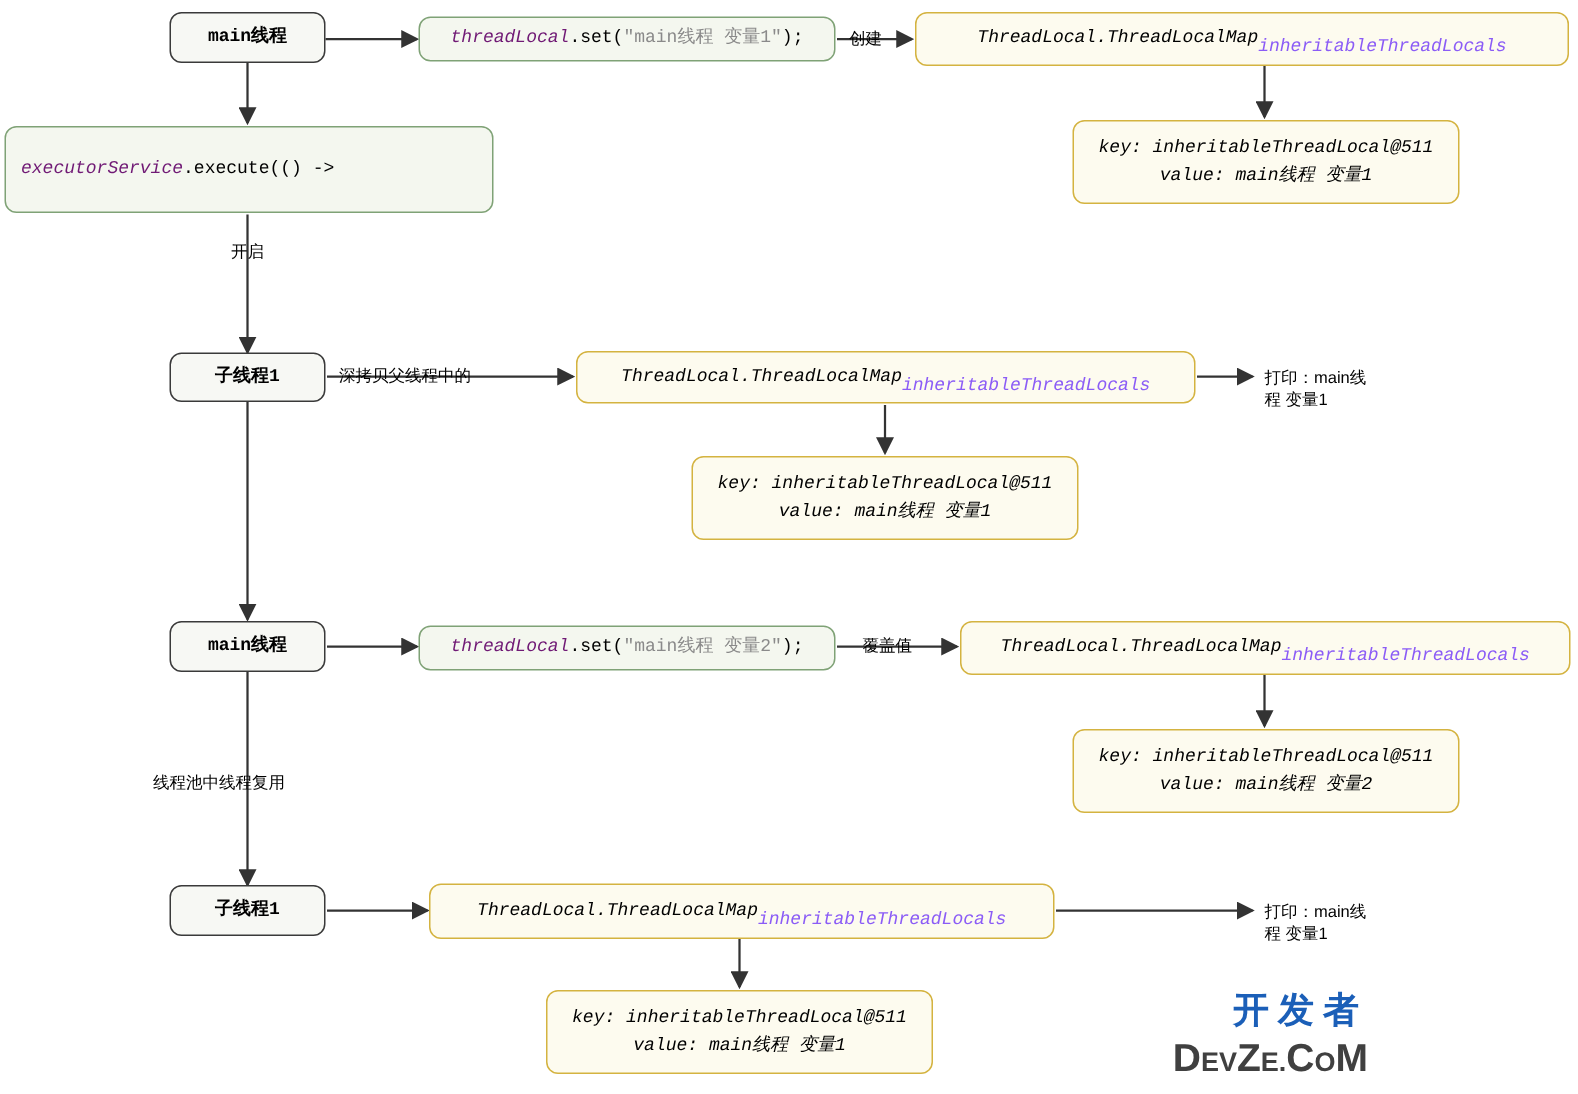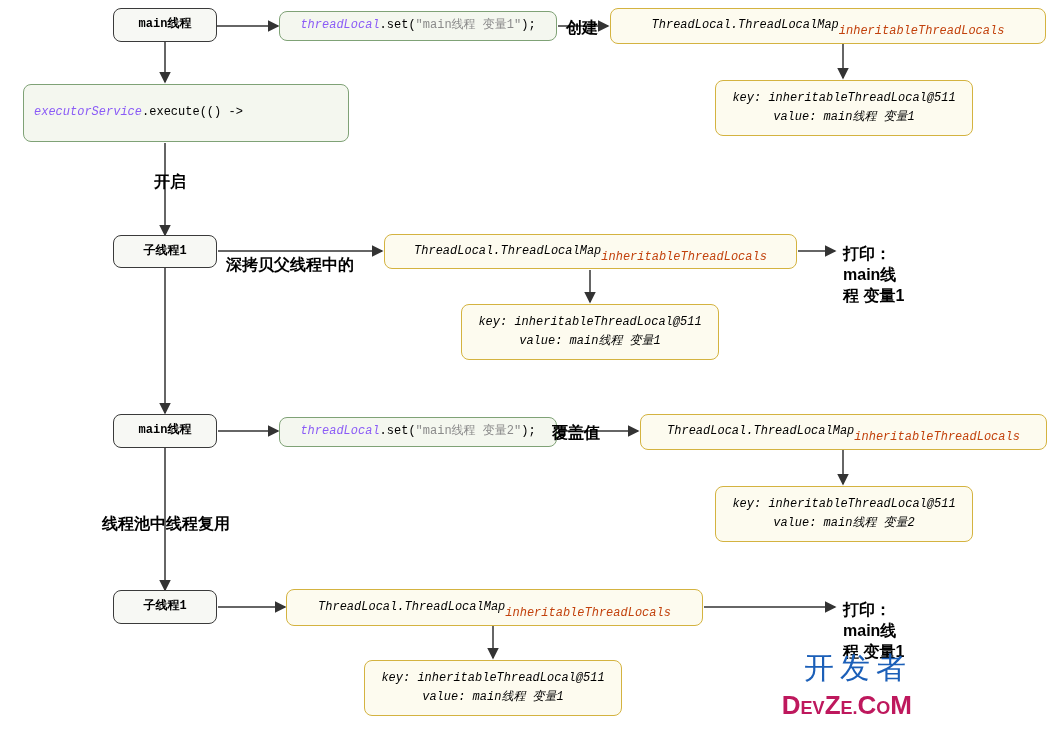--- a/index.html
+++ b/index.html
@@ -27,27 +27,27 @@
     align-items: center;
     justify-content: center;
     flex-direction: column;
     line-height: 1.6;
     background: #fafbf8;
   }
   .box.dark { border-color: #3a3a3a; background: #f7f8f4; font-weight: bold; }
   .box.green { border-color: #7fa276; background: #f4f7ef; }
   .box.yellow { border-color: #d4b340; background: #fdfbef; font-style: italic; }
   .box.green-outer { border-color: #7fa276; background: #f4f7ef; padding: 10px; }
-  .label { position: absolute; font-size: 16px; font-family: sans-serif; font-weight: bold; }
-  .purple { color: #8b5cf6; font-style: italic; }
-  .purple-nf { color: #c2410c; margin-top: 12px; }
+  .label { position: absolute; font-size: 11px; font-family: sans-serif; }
+  .purple { color: #701a75; font-style: italic; }
+  .purple-nf { color: #8b5cf6; margin-top: 12px; }
   .gray { color: #8a8a8a; }
 
-  .watermark1 { position: absolute; right: 0; bottom: 40px; color: #1b5fb8; font-family: "Microsoft YaHei", sans-serif; font-size: 30px; font-weight: normal; letter-spacing: 6px; }
-  .watermark2 { position: absolute; right: 0; bottom: 8px; color: #be185d; font-family: Arial, sans-serif; font-size: 26px; font-weight: bold; margin-left: 10px; }
+  .watermark1 { position: absolute; right: 0; bottom: 40px; color: #1b5fb8; font-family: "Microsoft YaHei", sans-serif; font-size: 24px; font-weight: bold; letter-spacing: 6px; }
+  .watermark2 { position: absolute; right: 0; bottom: 8px; color: #404040; font-family: Arial, sans-serif; font-size: 26px; font-weight: bold; margin-left: 10px; }
   .watermark2 .sm { font-size: 18px; }
 </style>
 </head>
 <body>
 
 <div class="canvas">
 
   <svg class="arrows">
     <defs>
       <marker id="ah" markerWidth="8" markerHeight="8" refX="7" refY="4" orient="auto">
@@ -104,31 +104,31 @@
   <div class="box yellow" style="left:610px; top:8px; width:436px; height:36px; flex-direction:row;">
     <span>ThreadLocal.ThreadLocalMap </span>
       <span class="purple-nf">inheritableThreadLocals</span>
   </div>
 
   <div class="box yellow" style="left:715px; top:80px; width:258px; height:56px;">
     <div>key: inheritableThreadLocal@511</div>
     <div>value: main线程 变量1</div>
   </div>
 
-  <div class="box green-outer" style="left:3px; top:84px; width:326px; height:58px; text-align:left; align-items:center;margin-left:20px;">
+  <div class="box green-outer" style="left:3px; top:84px; width:326px; height:58px; text-align:left; align-items:center;">
     <div style="width:100%"><span class="purple">executorService</span><span>.execute(() -&gt;</span></div>
   </div>
 
-  <div class="label" style="left:154px; top:172px;">开启</div>
+  <div class="label" style="left:154px; top:160px;">开启</div>
 
   <div class="box dark" style="left:113px; top:235px; width:104px; height:33px;">
     <span>子线程1</span>
   </div>
 
-  <div class="label" style="left:226px; top:255px;">深拷贝父线程中的</div>
+  <div class="label" style="left:226px; top:243px;">深拷贝父线程中的</div>
 
   <div class="box yellow" style="left:384px; top:234px; width:413px; height:35px; flex-direction:row;">
     <span>ThreadLocal.ThreadLocalMap </span>
       <span class="purple-nf">inheritableThreadLocals</span>
   </div>
 
   <div class="label" style="left:843px; top:244px;">打印：main线程 变量1</div>
 
   <div class="box yellow" style="left:461px; top:304px; width:258px; height:56px;">
     <div>key: inheritableThreadLocal@511</div>
@@ -139,21 +139,21 @@
     <span>main线程</span>
   </div>
 
   <div class="box green" style="left:279px; top:417px; width:278px; height:30px; flex-direction:row;">
     <span class="purple">threadLocal</span>
       <span>.set(</span>
       <span class="gray">"main线程 变量2"</span>
       <span>);</span>
   </div>
 
-  <div class="label" style="left:552px; top:423px;">覆盖值</div>
+  <div class="label" style="left:575px; top:423px;">覆盖值</div>
 
   <div class="box yellow" style="left:640px; top:414px; width:407px; height:36px; flex-direction:row;">
     <span>ThreadLocal.ThreadLocalMap </span>
       <span class="purple-nf">inheritableThreadLocals</span>
   </div>
 
   <div class="box yellow" style="left:715px; top:486px; width:258px; height:56px;">
     <div>key: inheritableThreadLocal@511</div>
     <div>value: main线程 变量2</div>
   </div>

